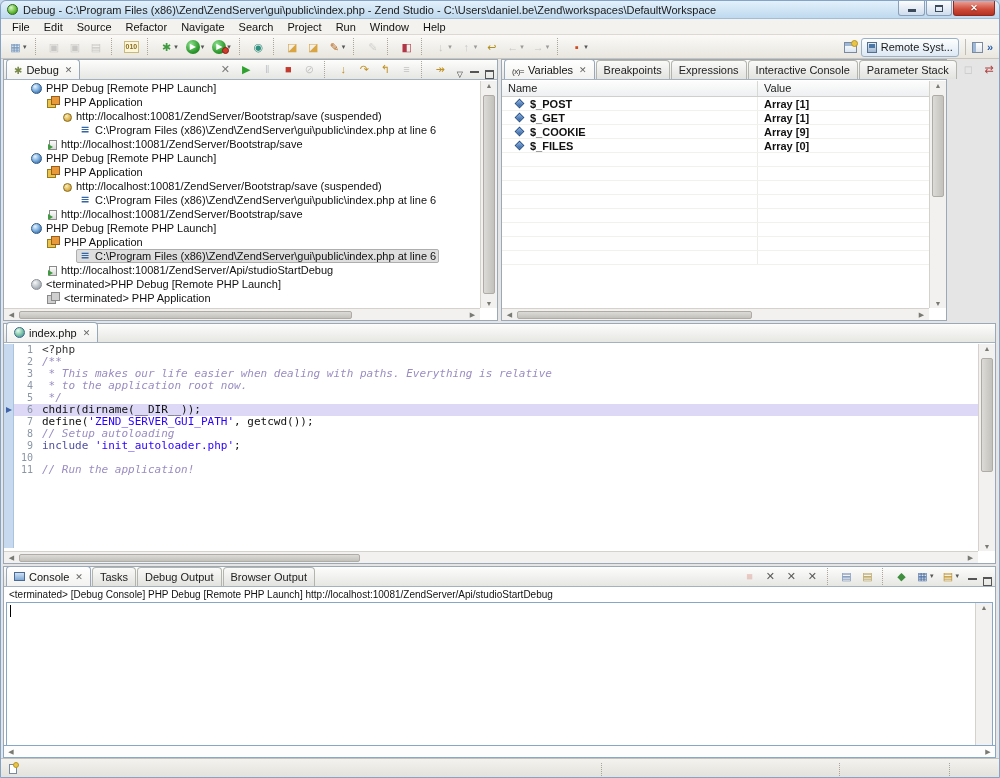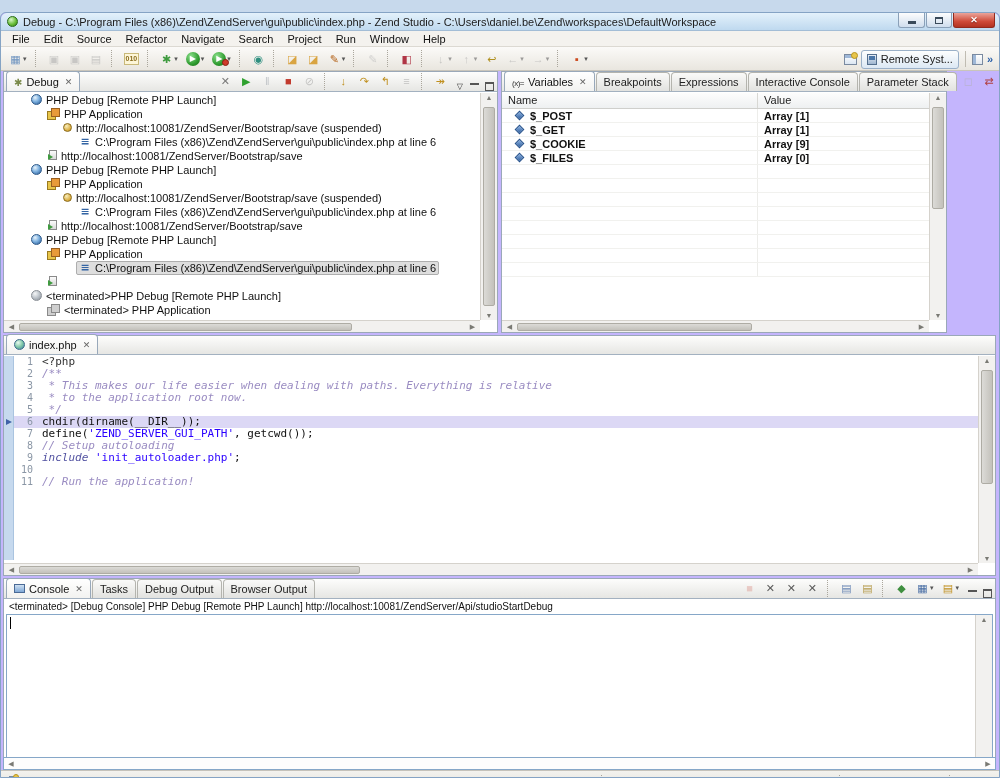--- a/index.html
+++ b/index.html
@@ -1,19 +1,19 @@
 <!DOCTYPE html>
 <html><head>
 <meta charset="utf-8">
 <style>
   html,body{margin:0;padding:0;width:1000px;height:778px;overflow:hidden;
     font-family:"Liberation Sans",sans-serif;background:#c7d9ec;}
   *{box-sizing:border-box;}
   #window{position:absolute;inset:0;border:1px solid #85a3c4;border-radius:6px 6px 0 0;
-    background:#c4b5fd;overflow:hidden;margin-top:12px;}
+    background:#e5e5e5;overflow:hidden;}
 
   
   #titlebar{position:absolute;top:0;left:0;right:0;height:18px;
     background:linear-gradient(#e3f1fb,#bfd9ef);border-bottom:1px solid #a3bdd6;
     display:flex;align-items:center;padding:0 4px;border-radius:6px 6px 0 0;}
   .app-icon{width:11px;height:11px;border-radius:50%;margin:0 5px 0 2px;
     background:radial-gradient(circle at 35% 30%,#d8f5c8,#6abf3a 55%,#2f7a1a);border:1px solid #2a6a18;}
   #title-text{font-size:11px;color:#1a1a1a;white-space:nowrap;overflow:hidden;}
   .win-controls{position:absolute;right:4px;top:0;display:flex;}
   .wbtn{height:15px;border:1px solid #8aa0b8;border-top:none;border-radius:0 0 3px 3px;
@@ -84,21 +84,21 @@
   .hscroll{position:absolute;height:12px;background:#f2f1ef;border-top:1px solid #d5d2cc;display:flex;align-items:center;}
   .sb-arrow{font-size:7px;color:#7a7a74;width:15px;text-align:center;flex:0 0 auto;}
   .vscroll .sb-arrow{position:absolute;left:0;width:16px;}
   .vthumb{position:absolute;left:2px;right:2px;background:linear-gradient(90deg,#dcdbd7,#c3c1bb);border:1px solid #aeaca4;border-radius:2px;}
   .hthumb{height:8px;background:linear-gradient(#dcdbd7,#c3c1bb);border:1px solid #aeaca4;border-radius:2px;flex:0 0 auto;}
 
   
   #debug-view{top:58px;left:2px;width:495px;height:262px;}
   #debug-tree{position:absolute;top:21px;left:0;right:17px;bottom:12px;overflow:hidden;background:#fff;}
   .tree-row{display:flex;align-items:center;height:14px;font-size:11px;white-space:nowrap;color:#111;}
-  .row-box{display:inline-flex;align-items:flex-start;border:1px solid transparent;padding:0 2px;height:14px;}
+  .row-box{display:inline-flex;align-items:flex-end;border:1px solid transparent;padding:0 2px;height:14px;}
   .tree-row.selected .row-box{background:#dedede;border-color:#aeaeae;border-radius:2px;}
   .ti{width:13px;height:12px;margin-right:4px;flex:0 0 auto;position:relative;display:inline-block;}
   .ti-launch,.ti-launch-terminated{width:11px;height:11px;border-radius:50%;border:1px solid #2f5a8a;
     background:radial-gradient(circle at 35% 30%,#eaf4fc,#7fb2e0 45%,#3a6ea8 85%);}
   .ti-launch-terminated{filter:grayscale(.8);opacity:.65;}
   .ti-app::before,.ti-app-terminated::before{content:"";position:absolute;left:0;top:3px;width:7px;height:7px;
     background:#e8c54a;border:1px solid #9a7a1f;}
   .ti-app::after,.ti-app-terminated::after{content:"";position:absolute;left:4px;top:0;width:7px;height:7px;
     background:#e89a3a;border:1px solid #9a5f1f;}
   .ti-app-terminated::before,.ti-app-terminated::after{background:#cfcfcf;border-color:#8a8a8a;}
@@ -131,21 +131,21 @@
   .code-line{display:flex;height:12px;line-height:12px;font-family:"DejaVu Sans Mono",monospace;font-size:11px;}
   .cl-marker{width:10px;background:#c6d9ee;border-right:1px solid #aac4e0;flex:0 0 auto;
     display:flex;align-items:center;justify-content:center;}
   .cl-arrow{width:0;height:0;border-left:6px solid #3f62a8;border-top:3px solid transparent;border-bottom:3px solid transparent;}
   .cl-num{width:24px;flex:0 0 auto;text-align:right;padding-right:5px;color:#8a96a5;font-size:10px;}
   .cl-code{flex:1;white-space:pre;padding-left:4px;color:#111;}
   .code-line.current .cl-num,.code-line.current .cl-code{background:#dcd8f5;}
   .seg-tag{color:#333;}
   .seg-doc,.seg-comment{color:#9a8cc2;font-style:italic;}
   .seg-string{color:#2a00ff;}
-  .seg-keyword{color:#5050a0;font-style:italic;}
+  .seg-keyword{color:#5050a0;}
   .seg-plain{color:#111;}
 
   
   #console-view{top:565px;left:2px;right:3px;height:188px;}
   #console-status{position:absolute;top:21px;left:2px;right:2px;height:14px;background:#fff;
     font-size:10px;color:#111;white-space:nowrap;overflow:hidden;padding:1px 0 0 3px;}
   #console-content{position:absolute;top:35px;left:2px;right:2px;bottom:1px;background:#fff;
     border:1px solid #86a7c8;}
   .caret{position:absolute;left:3px;top:2px;width:1px;height:12px;background:#000;}
   .console-icon{width:11px;height:9px;border:1px solid #4a6a96;background:linear-gradient(#cfe0f2,#7fa8d6);}
@@ -410,20 +410,21 @@
         </div>
         <div class="tree-row selected" style="padding-left: 72px;">
           <span class="row-box">
             <span class="ti ti-frame">≡</span>
             <span>C:\Program Files (x86)\Zend\ZendServer\gui\public\index.php at line 6</span>
           </span>
         </div>
         <div class="tree-row" style="padding-left: 40px;">
           <span class="row-box">
             <span class="ti ti-process"></span>
+            <span>http://localhost:10081/ZendServer/Api/studioStartDebug</span>
           </span>
         </div>
         <div class="tree-row" style="padding-left: 24px;">
           <span class="row-box">
             <span class="ti ti-launch-terminated"></span>
             <span>&lt;terminated&gt;PHP Debug [Remote PHP Launch]</span>
           </span>
         </div>
         <div class="tree-row" style="padding-left: 40px;">
           <span class="row-box">

